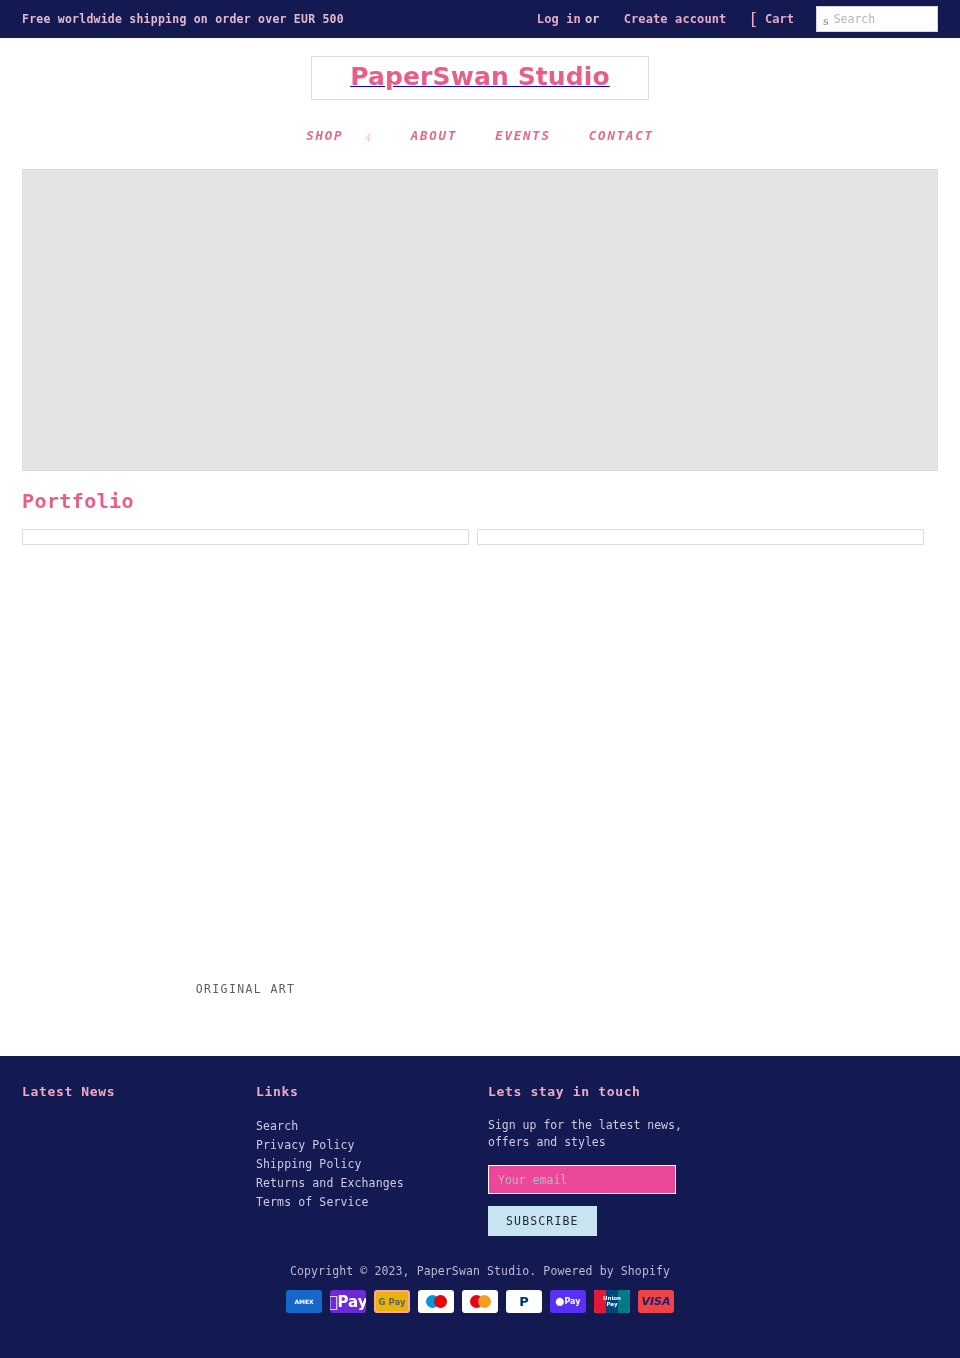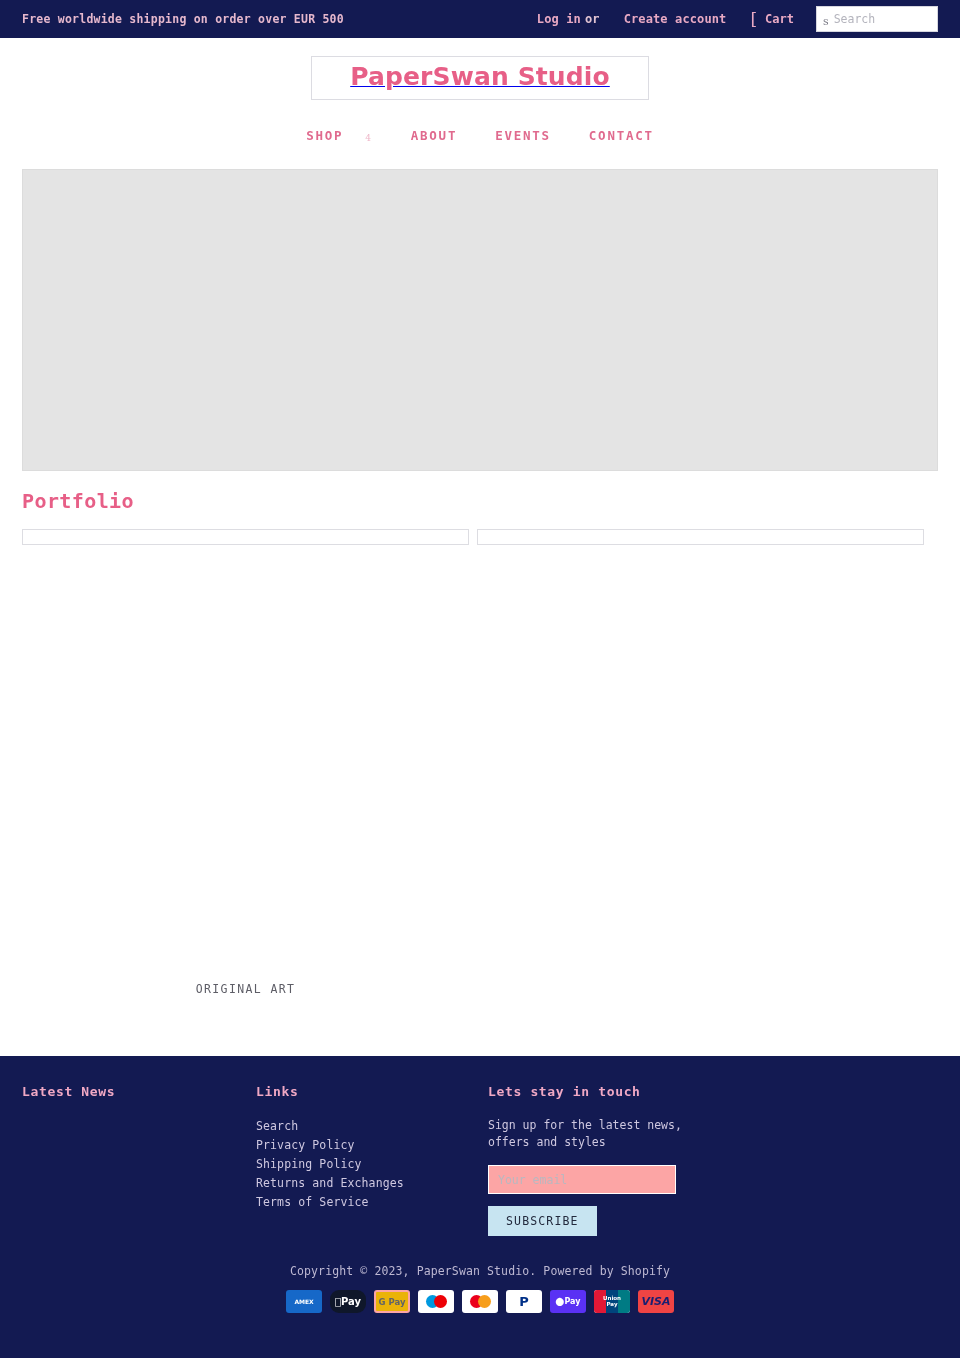--- a/index.html
+++ b/index.html
@@ -120,20 +120,21 @@
   .nav-item {
     font-size: 12.5px;
     font-weight: 700;
     letter-spacing: 0.14em;
     color: #e06a8e;
     text-decoration: none;
     display: flex;
     align-items: flex-end;
     gap: 22px;
     white-space: nowrap;
+    font-style: italic;
   }
   .nav-caret {
     font-family: "DejaVu Serif", serif;
     font-size: 9px;
     color: #eeb6c8;
     font-weight: 400;
   }
 
   
   .hero {
@@ -224,21 +225,21 @@
   .newsletter-text {
     font-size: 11.5px;
     color: #cfc8e0;
     line-height: 1.55;
     max-width: 214px;
     margin-bottom: 13px;
   }
   .email-input {
     width: 188px;
     height: 29px;
-    background: #fca5a5;
+    background: #ec4899;
     border: 1px solid #ffffff;
     padding: 0 9px;
     font-family: "DejaVu Sans Mono", "Liberation Mono", monospace;
     font-size: 11.5px;
     color: #3a3a44;
     outline: 0;
     display: block;
   }
   .email-input::placeholder { color: #b8b8c0; }
   .subscribe-btn {
@@ -277,21 +278,21 @@
     display: flex;
     align-items: center;
     justify-content: center;
     font-family: "DejaVu Sans", "Liberation Sans", sans-serif;
     font-size: 7.5px;
     font-weight: 700;
     color: #1a1a1a;
     overflow: hidden;
   }
   .pay-amex { background: #1668c8; color: #ffffff; font-size: 6px; letter-spacing: -0.02em; }
-  .pay-apple { background: #0f172a; color: #ffffff; font-size: 10px; border-radius: 9px; }
+  .pay-apple { background: #6d28d9; color: #ffffff; font-size: 15px; }
   .pay-google { background: #eab308; color: #5f6368; font-size: 8.5px; border: 2px solid #fca5a5; }
   .pay-maestro, .pay-master { background: #ffffff; position: relative; }
   .pay-paypal { background: #ffffff; }
   .pay-shop { background: #5a31f4; color: #ffffff; font-size: 8px; }
   .pay-union { background: #ffffff; position: relative; }
   .pay-visa { background: #ef4444; color: #1a1f71; font-size: 11px; font-style: italic; }
   .circles { display: flex; align-items: center; }
   .circles span { width: 13px; height: 13px; border-radius: 50%; display: block; }
   .circles .c1 { background: #eb001b; }
   .circles .c2 { background: #f79e1b; margin-left: -5px; }

